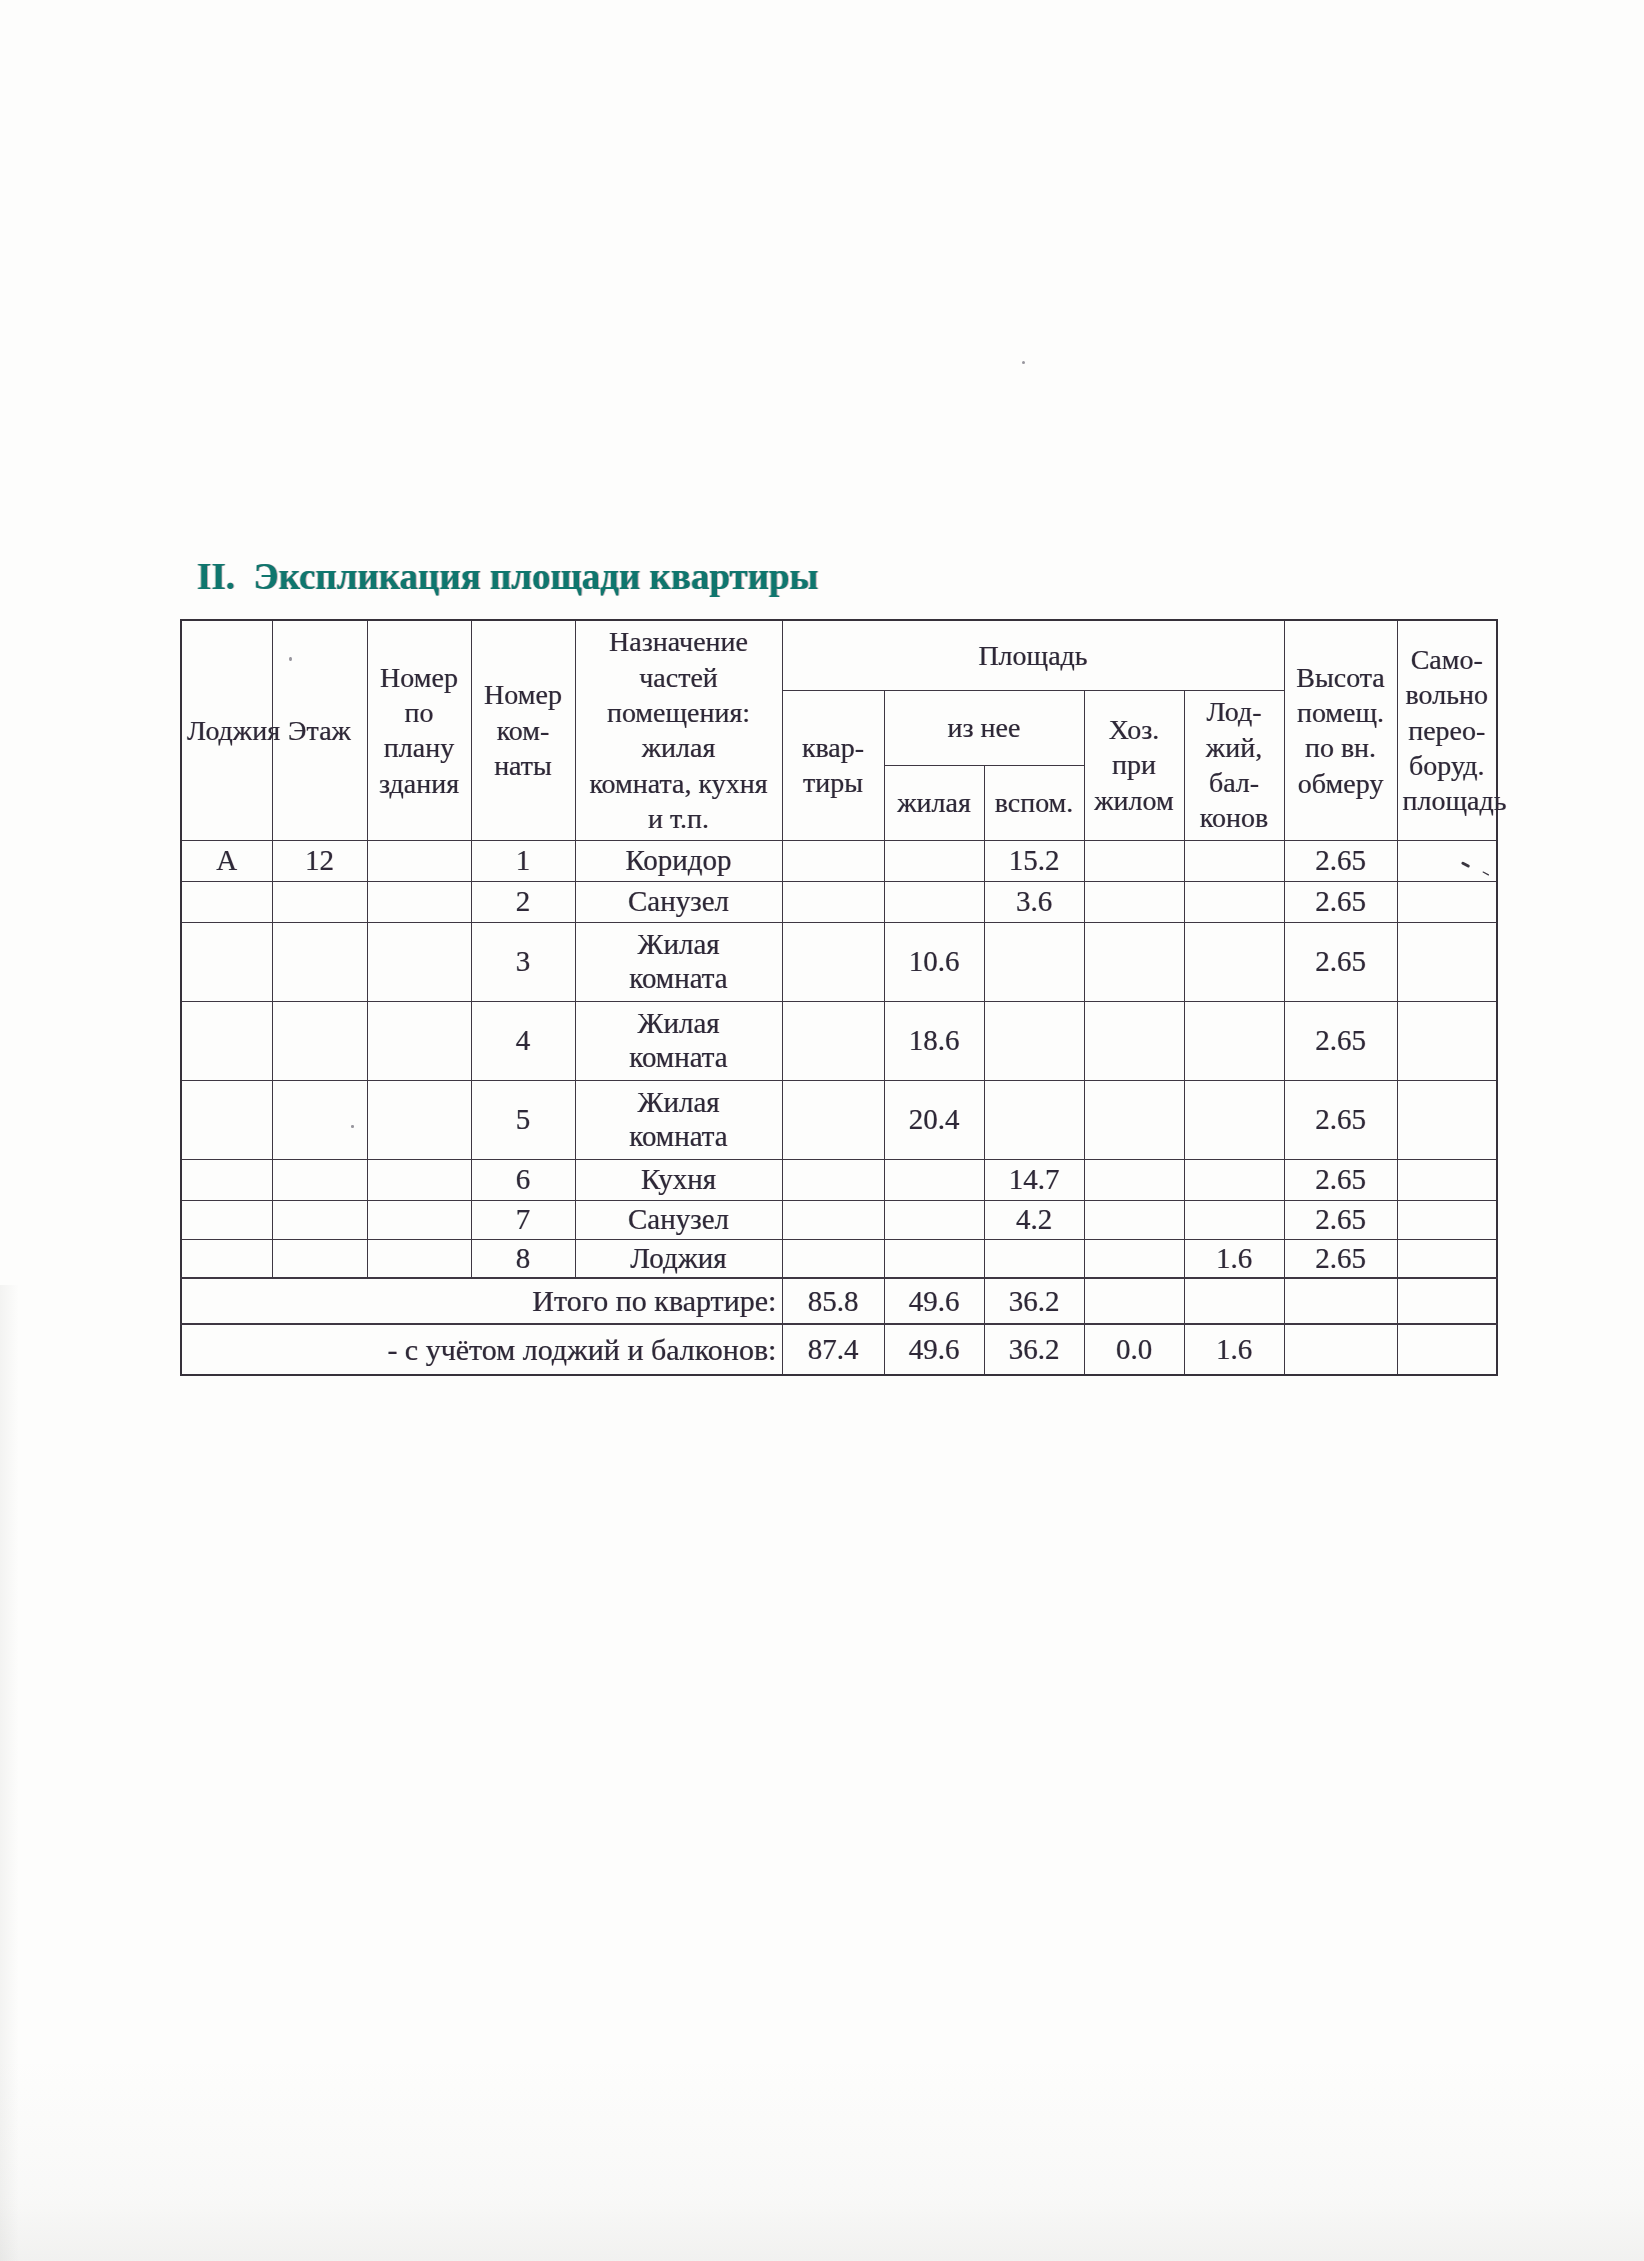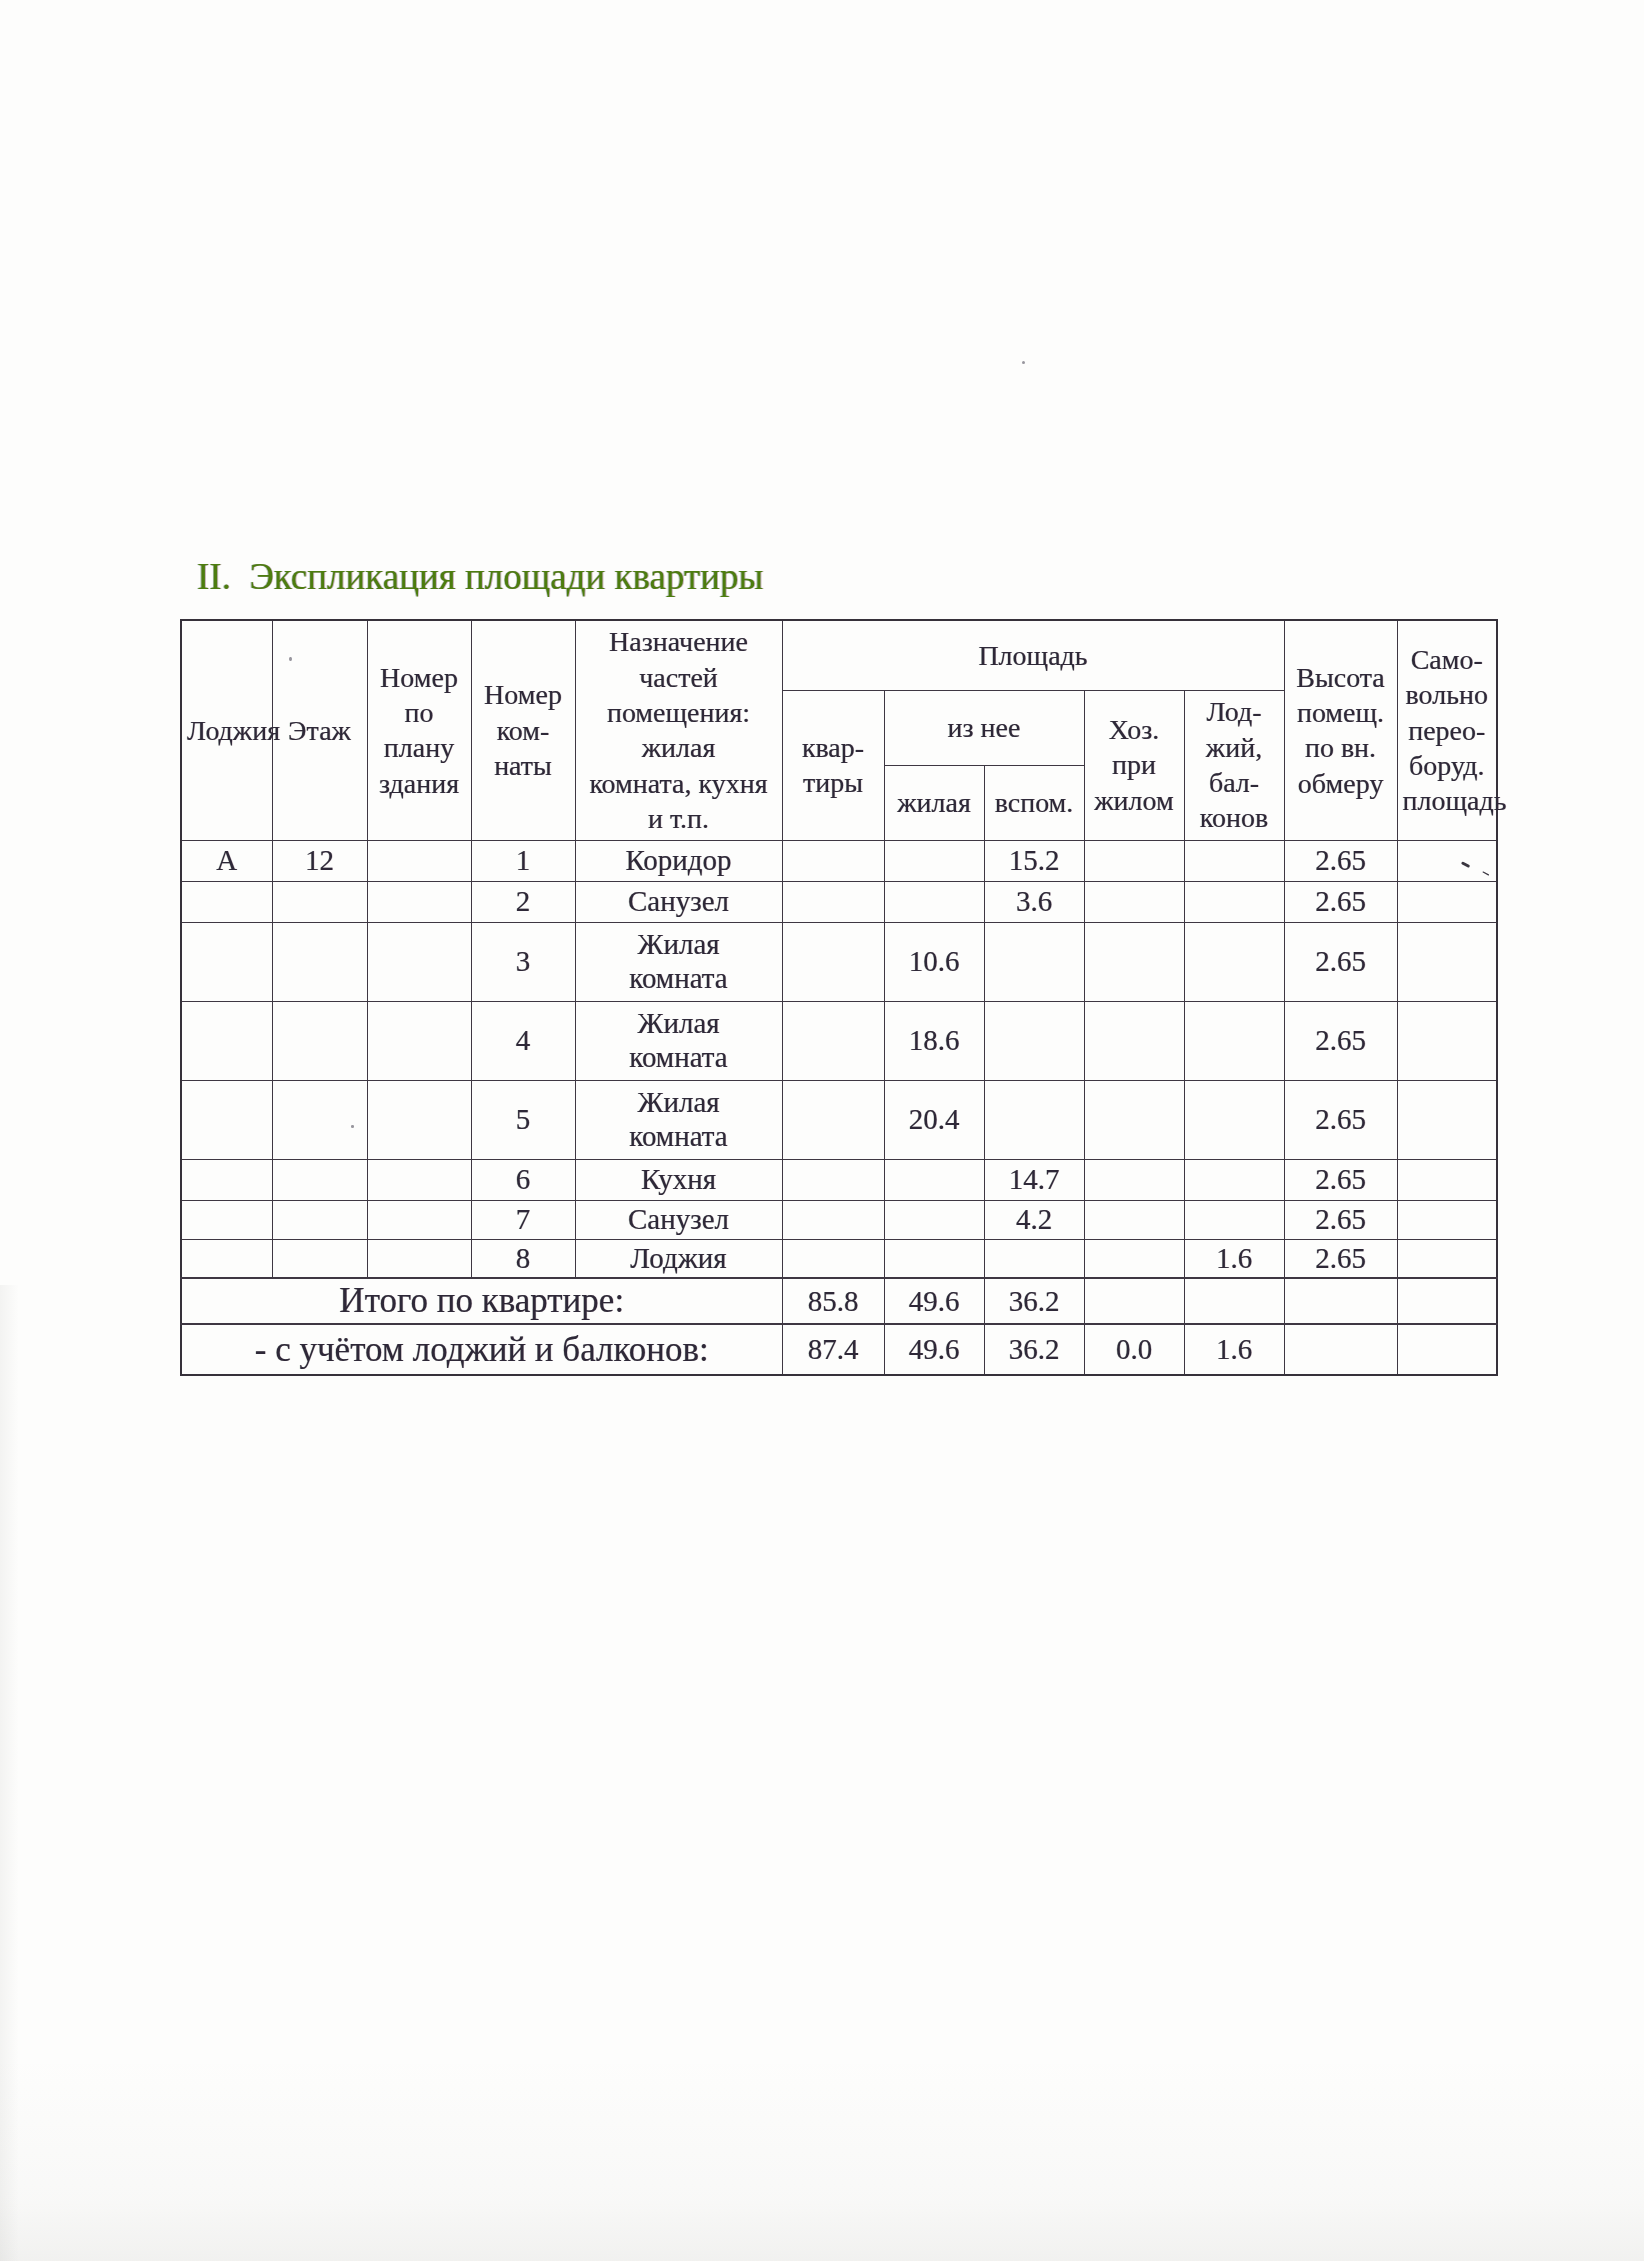--- a/index.html
+++ b/index.html
@@ -12,22 +12,22 @@
     color:#2e2838;
   }
   
   .edge-bottom{position:absolute;left:0;right:0;bottom:0;height:206px;
     background:linear-gradient(180deg,rgba(110,110,105,0) 0%,rgba(110,110,105,0.03) 70%,rgba(100,100,95,0.08) 100%);}
   .edge-left{position:absolute;left:0;top:1285px;bottom:0;width:19px;
     background:linear-gradient(90deg,rgba(110,110,105,0.07),rgba(110,110,105,0));}
 
   .doc-title{
     position:absolute;left:197px;top:555px;
-    font-size:37px;font-weight:normal;white-space:pre;
-    color:#4d7c0f;
+    font-size:37px;font-weight:bold;white-space:pre;
+    color:#0f766e;
     text-shadow:0.9px 0 0 rgba(96,44,70,0.35), -0.9px 0 0 rgba(34,84,54,0.35);
   }
 
   table.expl{
     position:absolute;left:180px;top:619px;
     width:1316px;
     border-collapse:collapse;table-layout:fixed;
     font-size:29px;line-height:1.2;
     color:#2e2838;
   }
@@ -36,21 +36,21 @@
     padding:0 5.1px;
     vertical-align:middle;
     white-space:pre-line;
     font-weight:normal;
     text-shadow:0.5px 0 0 rgba(96,44,70,0.30), -0.5px 0 0 rgba(34,84,54,0.30);
   }
   table.expl{border:2.6px solid #36313a;}
   th{text-align:center;font-size:28px;line-height:1.26;}
   td{text-align:center;}
   td.purpose{text-align:center;padding-left:8.6px;line-height:1.15;}
-  td.label{text-align:center;padding-left:8.6px;font-size:35px;}
+  td.label{text-align:right;padding-left:8.6px;font-size:30px;}
   tr.hr1{height:70px;} tr.hr2{height:75px;} tr.hr3{height:75px;}
   tr.r-s{height:41px;} tr.r-xs{height:39px;} tr.r-m{height:79px;}
   tr.r-t1{height:46px;} tr.r-t2{height:51px;padding-left:32px;}
   tr.r-t1 td,tr.r-t2 td{border-top-width:2.6px;}
 
   
   .pen-mark{
     position:absolute;left:1461px;top:863px;width:8.6px;height:3.4px;
     background:#3a3640;border-radius:1.7px;transform:rotate(28deg);
     box-shadow:22px -1.7px 0 -0.9px #3a3640;

